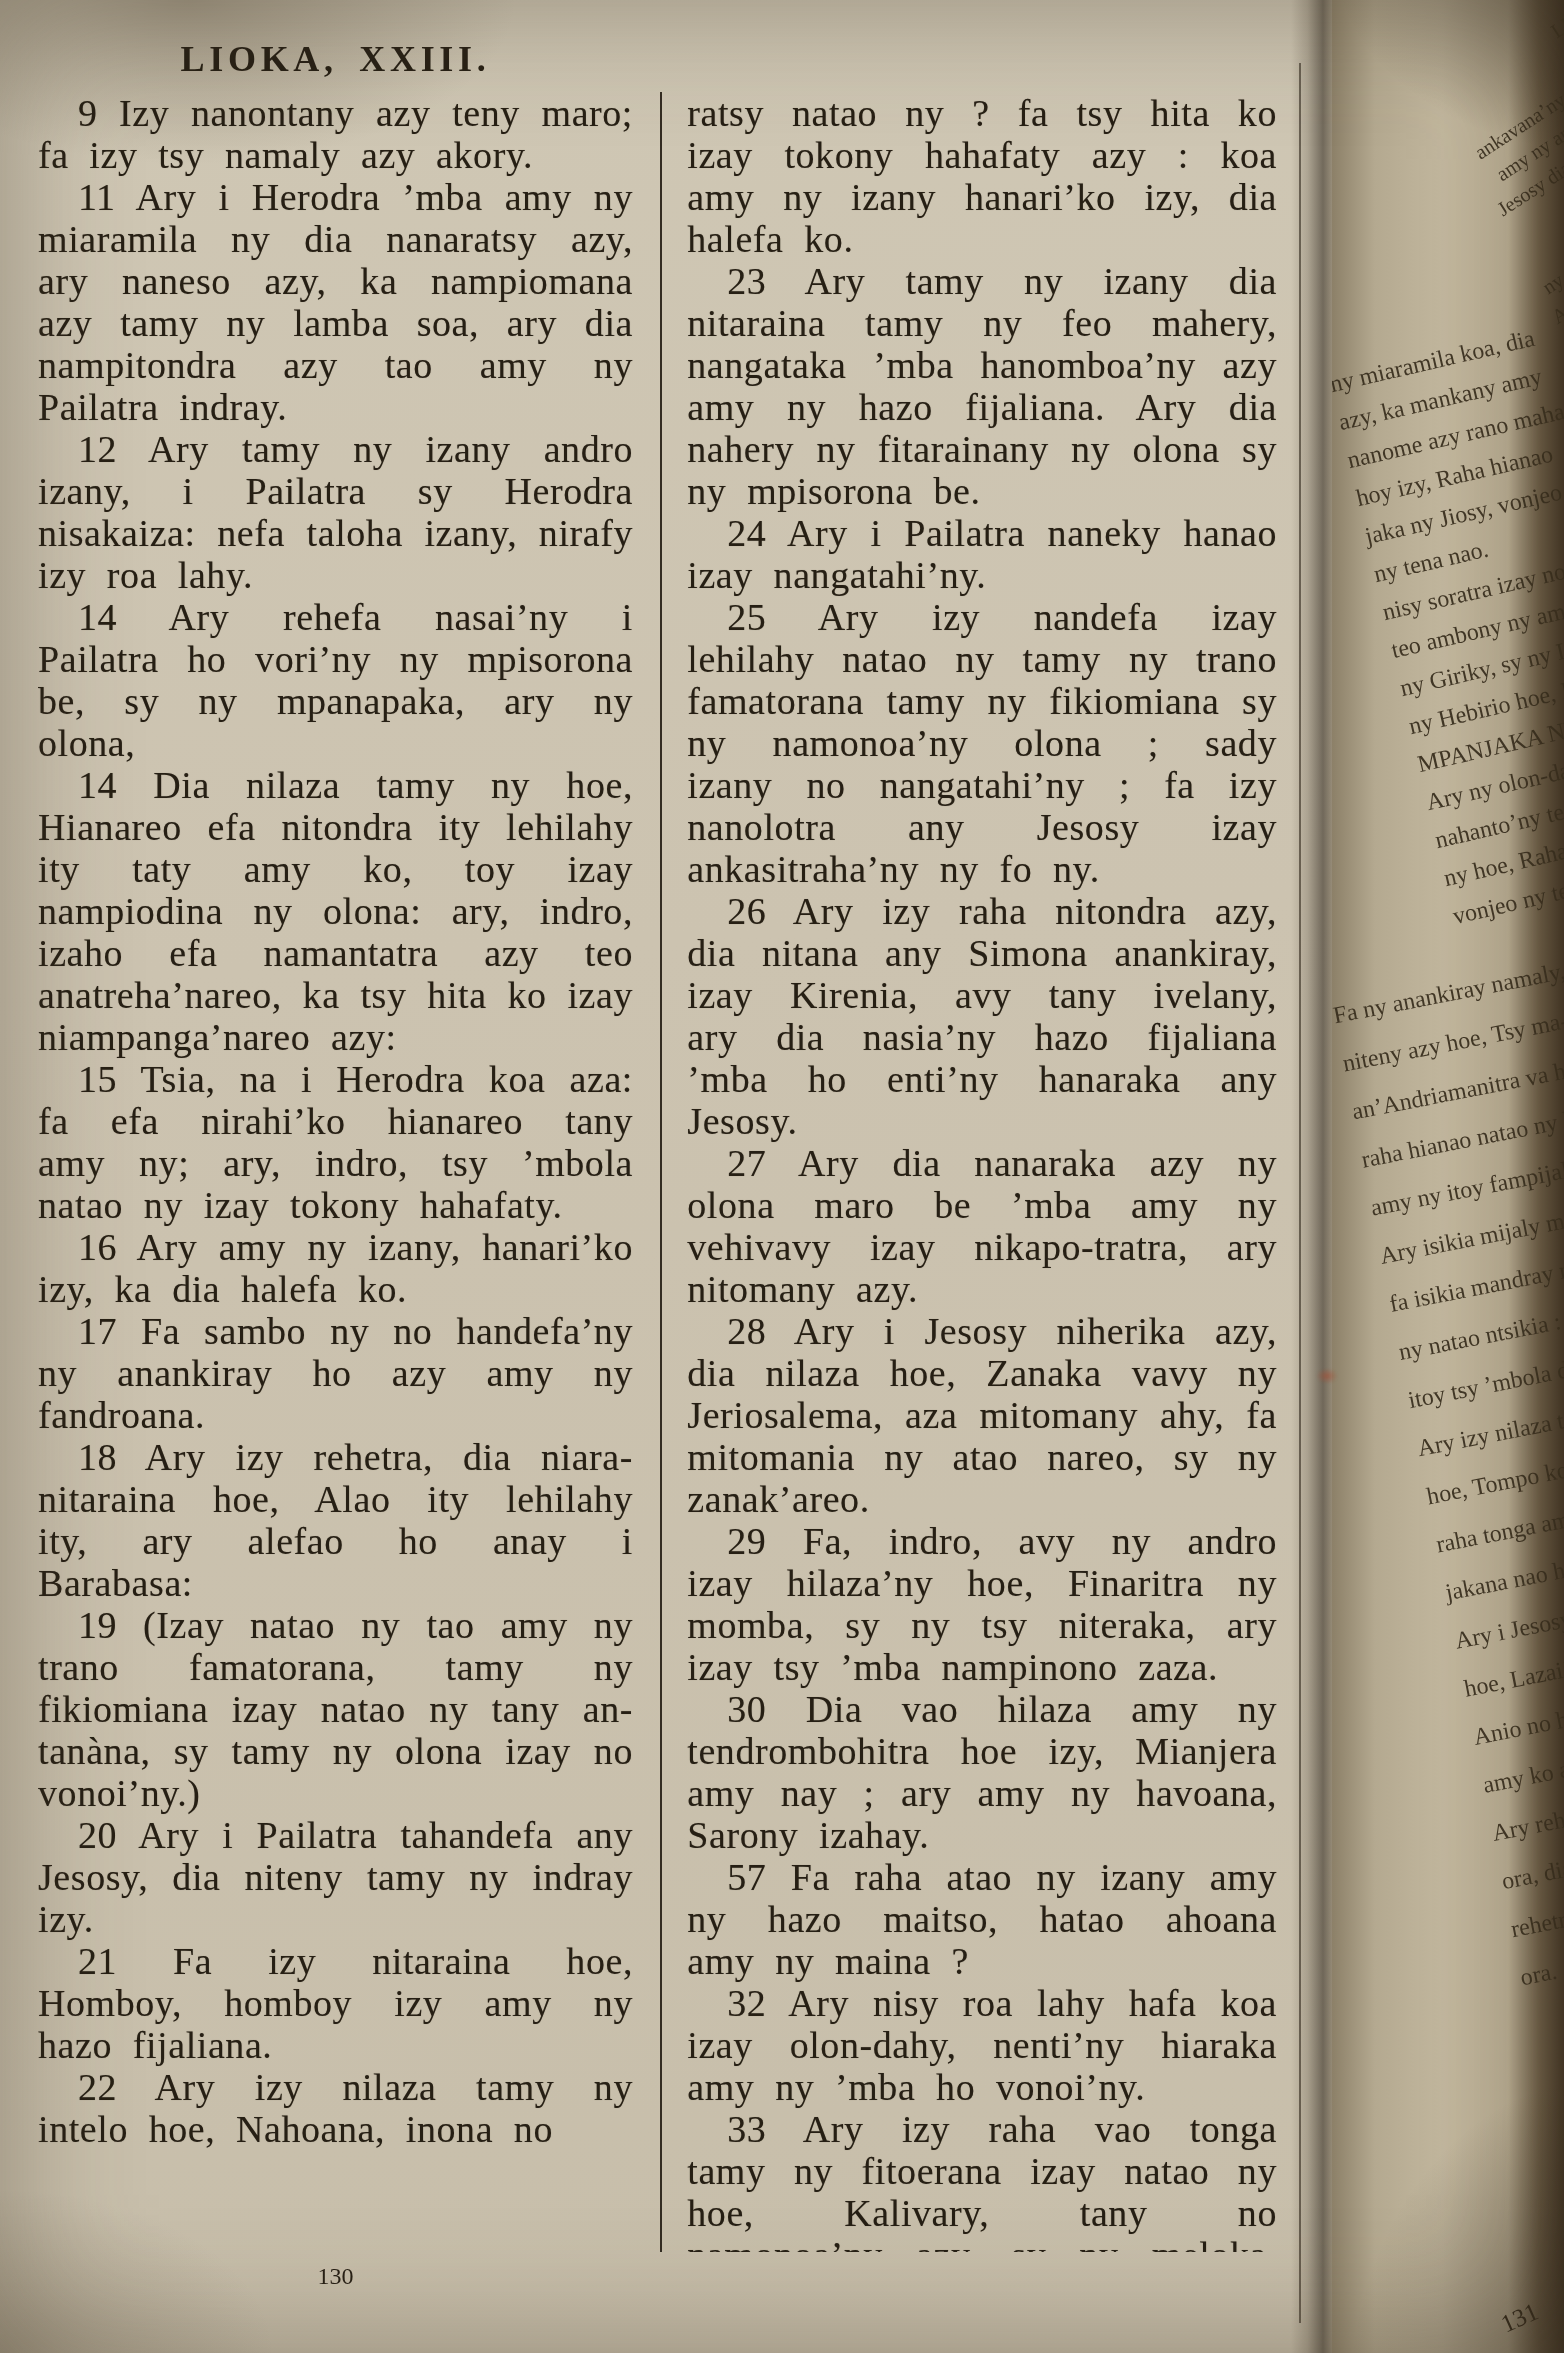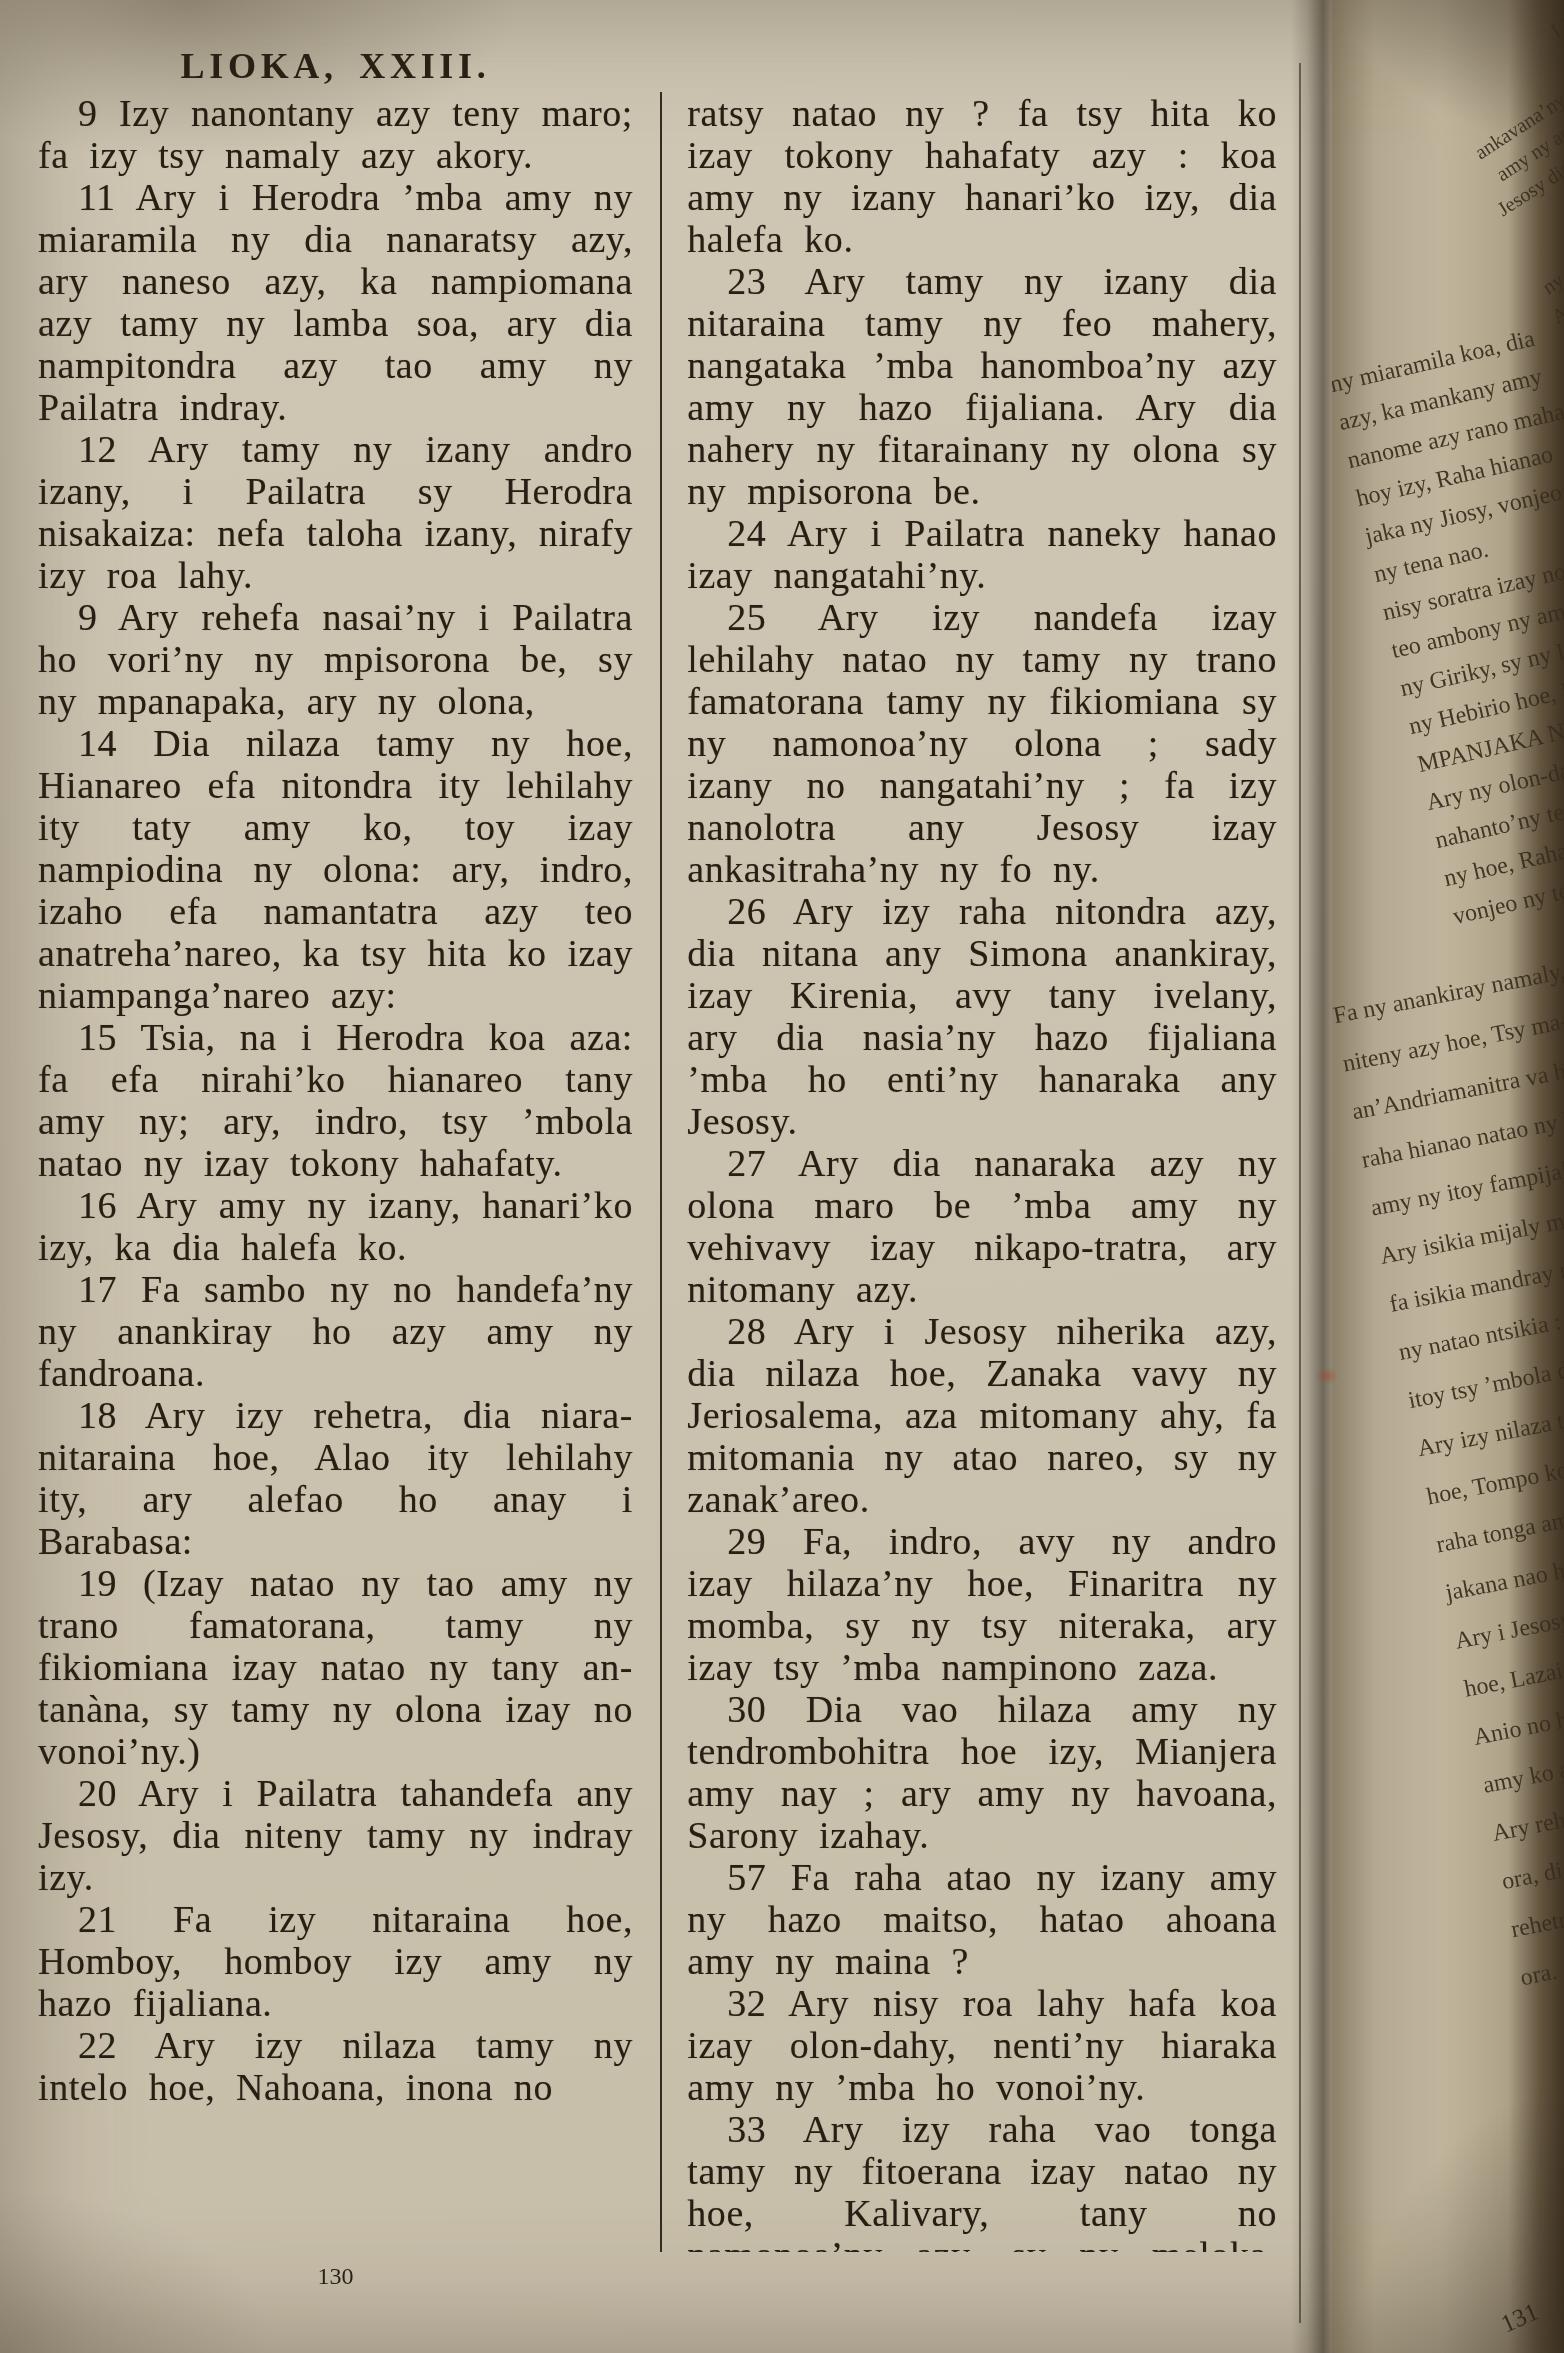--- a/index.html
+++ b/index.html
@@ -12,21 +12,21 @@
       radial-gradient(ellipse 391px 235px at 0% 100%, rgba(88,76,56,.30), transparent 70%),
       linear-gradient(176deg, #cfc7b4 0%, #ccc3b0 40%, #c7beaa 100%);
     font-family:"Liberation Serif","DejaVu Serif",serif;
     color:#261f14;
   }
   .scan::after {
     content:""; position:absolute; inset:0; pointer-events:none;
     box-shadow: inset 0 0 133px rgba(72,60,42,.45);
   }
   .running-head {
-    position:absolute; top:45px; left:38px; width:595px;
+    position:absolute; top:38px; left:38px; width:595px;
     text-align:center; font-weight:bold;
     font-size:36px; letter-spacing:4.7px; word-spacing:7.8px;
   }
   .columns {
     position:absolute; top:92px; left:38px; width:1239px; height:2160px;
     display:flex; overflow:hidden;
   }
   .col {
     font-size:38px; line-height:42px;
     text-align:justify; word-spacing:.28em; letter-spacing:.015em;
@@ -101,21 +101,21 @@
 <div class="scan">
 
   <div class="running-head">LIOKA, XXIII.</div>
 
   <div class="columns">
     <div class="col col-left">
 
     <p>9 Izy nanontany azy teny maro; fa izy tsy namaly azy akory.</p>
         <p>11 Ary i Herodra ’mba amy ny miaramila ny dia nanaratsy azy, ary naneso azy, ka nampiomana azy tamy ny lamba soa, ary dia nampitondra azy tao amy ny Pailatra indray.</p>
         <p>12 Ary tamy ny izany andro izany, i Pailatra sy Herodra nisakaiza: nefa taloha izany, nirafy izy roa lahy.</p>
-        <p>9 Ary rehefa nasai’ny i Pailatra ho vori’ny ny mpisorona be, sy ny mpanapaka, ary ny olona,</p>
+        <p>14 Ary rehefa nasai’ny i Pailatra ho vori’ny ny mpisorona be, sy ny mpanapaka, ary ny olona,</p>
         <p>14 Dia nilaza tamy ny hoe, Hianareo efa nitondra ity lehilahy ity taty amy ko, toy izay nampiodina ny olona: ary, indro, izaho efa namantatra azy teo anatreha’nareo, ka tsy hita ko izay niampanga’nareo azy:</p>
         <p>15 Tsia, na i Herodra koa aza: fa efa nirahi’ko hianareo tany amy ny; ary, indro, tsy ’mbola natao ny izay tokony hahafaty.</p>
         <p>16 Ary amy ny izany, hanari’ko izy, ka dia halefa ko.</p>
         <p>17 Fa sambo ny no handefa’ny ny anankiray ho azy amy ny fandroana.</p>
         <p>18 Ary izy rehetra, dia niara-nitaraina hoe, Alao ity lehilahy ity, ary alefao ho anay i Barabasa:</p>
         <p>19 (Izay natao ny tao amy ny trano famatorana, tamy ny fikiomiana izay natao ny tany an-tanàna, sy tamy ny olona izay no vonoi’ny.)</p>
         <p>20 Ary i Pailatra tahandefa any Jesosy, dia niteny tamy ny indray izy.</p>
         <p>21 Fa izy nitaraina hoe, Homboy, homboy izy amy ny hazo fijaliana.</p>
         <p>22 Ary izy nilaza tamy ny intelo hoe, Nahoana, inona no</p>
       </div>

